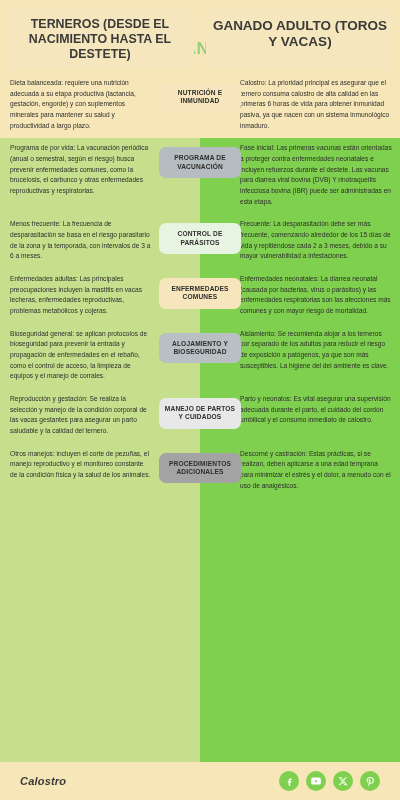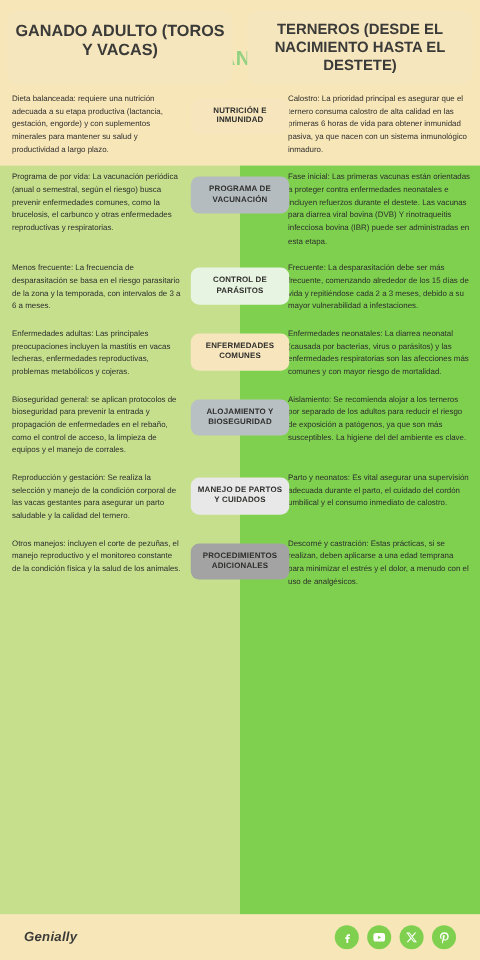--- a/index.html
+++ b/index.html
@@ -156,24 +156,24 @@
 
   <div class="panel">
     <div class="col-left"></div>
     <div class="col-right"></div>
   </div>
 
   <div class="panel-inner">
 
     <div class="headers">
       <div class="header-cell">
+        <div class="header-box right">TERNEROS (DESDE EL NACIMIENTO HASTA EL DESTETE)</div>
+      </div>
+      <div class="header-cell">
         <div class="header-box">GANADO ADULTO (TOROS Y VACAS)</div>
-      </div>
-      <div class="header-cell">
-        <div class="header-box right">TERNEROS (DESDE EL NACIMIENTO HASTA EL DESTETE)</div>
       </div>
     </div>
 
     <div class="rows">
 
       <div class="row">
         <div class="cell left">Dieta balanceada: requiere una nutrición adecuada a su etapa productiva (lactancia, gestación, engorde) y con suplementos minerales para mantener su salud y productividad a largo plazo.</div>
         <div class="badge" style="background:#f7e6bd">NUTRICIÓN E INMUNIDAD</div>
         <div class="cell right">Calostro: La prioridad principal es asegurar que el ternero consuma calostro de alta calidad en las primeras 6 horas de vida para obtener inmunidad pasiva, ya que nacen con un sistema inmunológico inmaduro.</div>
       </div>
@@ -211,21 +211,21 @@
       <div class="row">
         <div class="cell left">Otros manejos: incluyen el corte de pezuñas, el manejo reproductivo y el monitoreo constante de la condición física y la salud de los animales.</div>
         <div class="badge" style="background:#a3a3a3">PROCEDIMIENTOS ADICIONALES</div>
         <div class="cell right">Descorné y castración: Estas prácticas, si se realizan, deben aplicarse a una edad temprana para minimizar el estrés y el dolor, a menudo con el uso de analgésicos.</div>
       </div>
 
     </div>
   </div>
 
   <div class="footer">
-    <div class="brand">Genially</div>
+    <div class="brand">Calostro</div>
     <div class="socials">
       <div class="social">
         <svg width="11" height="11" viewBox="0 0 24 24" fill="#ffffff">
             <path d="M14.5 8.5h2.2V5.6h-2.6c-2.4 0-3.9 1.4-3.9 3.9v1.6H8.1v3h2.1v7.3h3.3v-7.3h2.3l.4-3h-2.7V9.6c0-.7.3-1.1 1-1.1z"></path>
           </svg>
       </div>
       <div class="social">
         <svg width="12" height="12" viewBox="0 0 24 24" fill="#ffffff">
             <path d="M21.6 8.2s-.2-1.4-.8-2c-.7-.8-1.5-.8-1.9-.8-2.7-.2-6.8-.2-6.8-.2h-.1s-4.1 0-6.8.2c-.4 0-1.2 0-1.9.8-.6.6-.8 2-.8 2S2.3 9.8 2.3 11.5v1.5c0 1.6.2 3.3.2 3.3s.2 1.4.8 2c.7.8 1.7.8 2.2.9 1.6.1 6.6.2 6.6.2s4.1 0 6.8-.2c.4-.1 1.2-.1 1.9-.9.6-.6.8-2 .8-2s.2-1.6.2-3.3v-1.5c0-1.7-.2-3.3-.2-3.3zM10.1 15V9.6l5.2 2.7-5.2 2.7z"></path>
           </svg>

